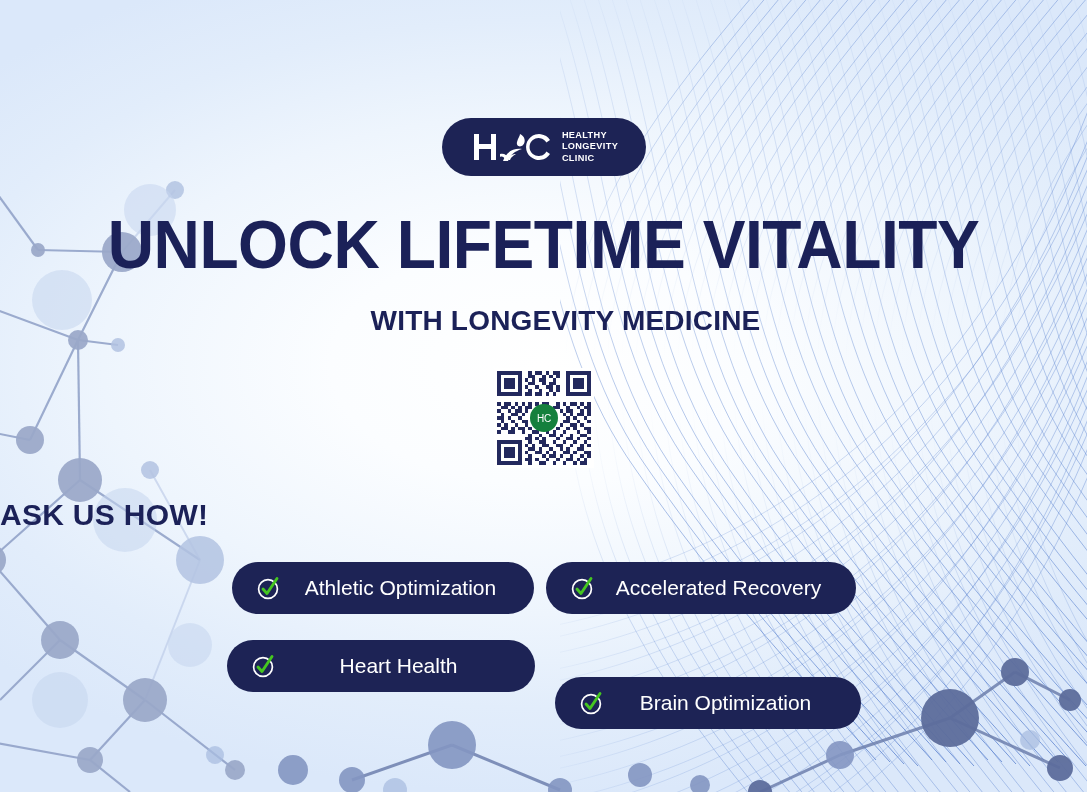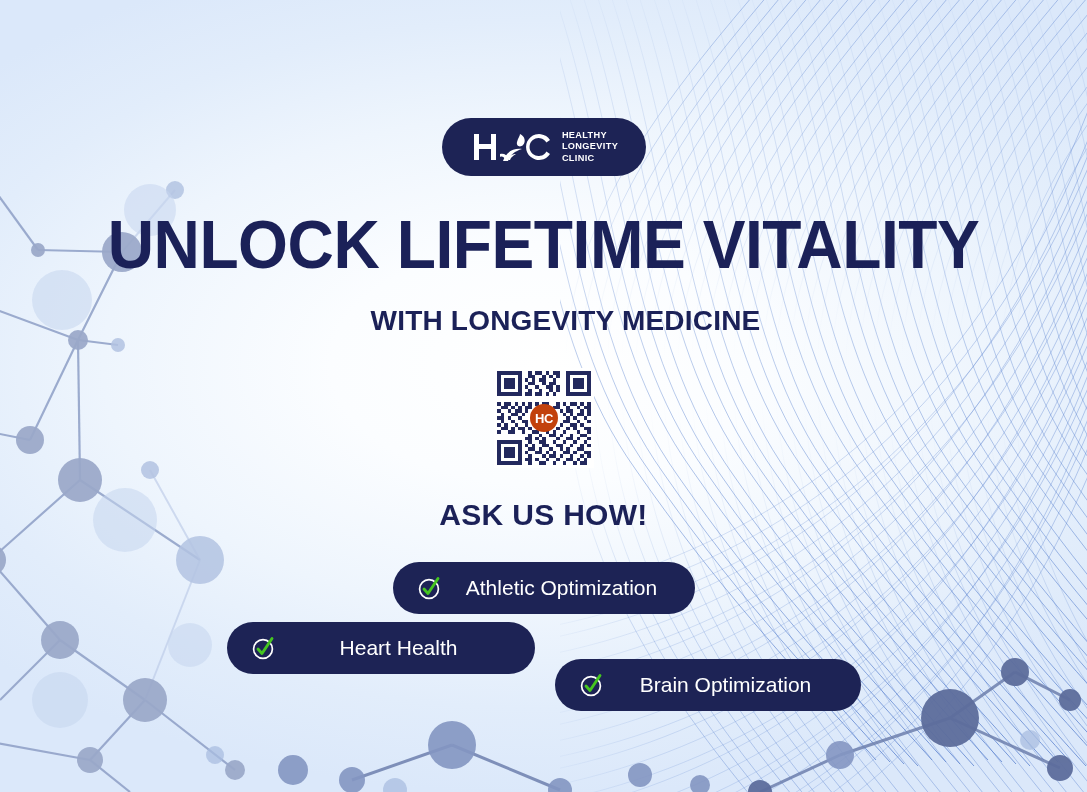--- a/index.html
+++ b/index.html
@@ -60,53 +60,52 @@
     text-align:center;
     font-size:28px;
     font-weight:700;
     letter-spacing:.2px;
     color:#1b2158;
     z-index:5;
     padding-left:44px;
   }
   .ask {
     position:absolute; left:0; right:0; top:498px;
-    text-align:center;
     font-size:30px;
     font-weight:700;
     letter-spacing:.3px;
     color:#1b2158;
     z-index:5;
   }
 
   
   .qr-wrap {
     position:absolute; left:494px; top:368px;
     width:100px; height:100px;
     background:#ffffff;
     z-index:5;
   }
   .qr-wrap svg { display:block; }
   .qr-logo {
     position:absolute; left:50%; top:50%;
     width:28px; height:28px; margin:-14px 0 0 -14px;
     border-radius:50%;
-    background:#c2410c;
+    background:#15803d;
     display:flex; align-items:center; justify-content:center;
-    color:#fff; font-size:13px; font-weight:700; letter-spacing:-.3px;
+    color:#fff; font-size:10px; font-weight:400; letter-spacing:-.3px;
   }
 
   
   .pill-row {
     position:absolute; left:0; right:0;
     display:flex; justify-content:center;
     z-index:6;
   }
   .pill-row.row1 { top:562px; gap:12px; }
-  .pill-row.row2 { top:622px; gap:20px; }
+  .pill-row.row2 { top:640px; gap:20px; }
   .pill {
     background:#1d2355;
     border-radius:26px;
     height:52px;
     display:flex; align-items:center;
     padding:8px 24px;
     gap:10px;
     color:#ffffff;
     font-size:21px;
     white-space:nowrap;
@@ -495,20 +494,27 @@
   <div class="ask">ASK US HOW!</div>
 
   <div class="pill-row row1">
     <div class="pill w1">
       <svg class="check" viewBox="0 0 26 26" aria-hidden="true">
         <circle cx="12" cy="14" r="9.4" fill="none" stroke="#ffffff" stroke-width="1.7"></circle>
         <path d="M7,14 L11,18.5 L21,3.5" fill="none" stroke="#45c620" stroke-width="2.9" stroke-linecap="round" stroke-linejoin="round"></path>
       </svg>
       <span class="label">Athletic Optimization</span>
     </div>
+    <div class="pill w2">
+      <svg class="check" viewBox="0 0 26 26" aria-hidden="true">
+        <circle cx="12" cy="14" r="9.4" fill="none" stroke="#ffffff" stroke-width="1.7"></circle>
+        <path d="M7,14 L11,18.5 L21,3.5" fill="none" stroke="#45c620" stroke-width="2.9" stroke-linecap="round" stroke-linejoin="round"></path>
+      </svg>
+      <span class="label">Accelerated Recovery</span>
+    </div>
   </div>
 
   <div class="pill-row row2">
     <div class="pill w3">
       <svg class="check" viewBox="0 0 26 26" aria-hidden="true">
         <circle cx="12" cy="14" r="9.4" fill="none" stroke="#ffffff" stroke-width="1.7"></circle>
         <path d="M7,14 L11,18.5 L21,3.5" fill="none" stroke="#45c620" stroke-width="2.9" stroke-linecap="round" stroke-linejoin="round"></path>
       </svg>
       <span class="label">Heart Health</span>
     </div>

